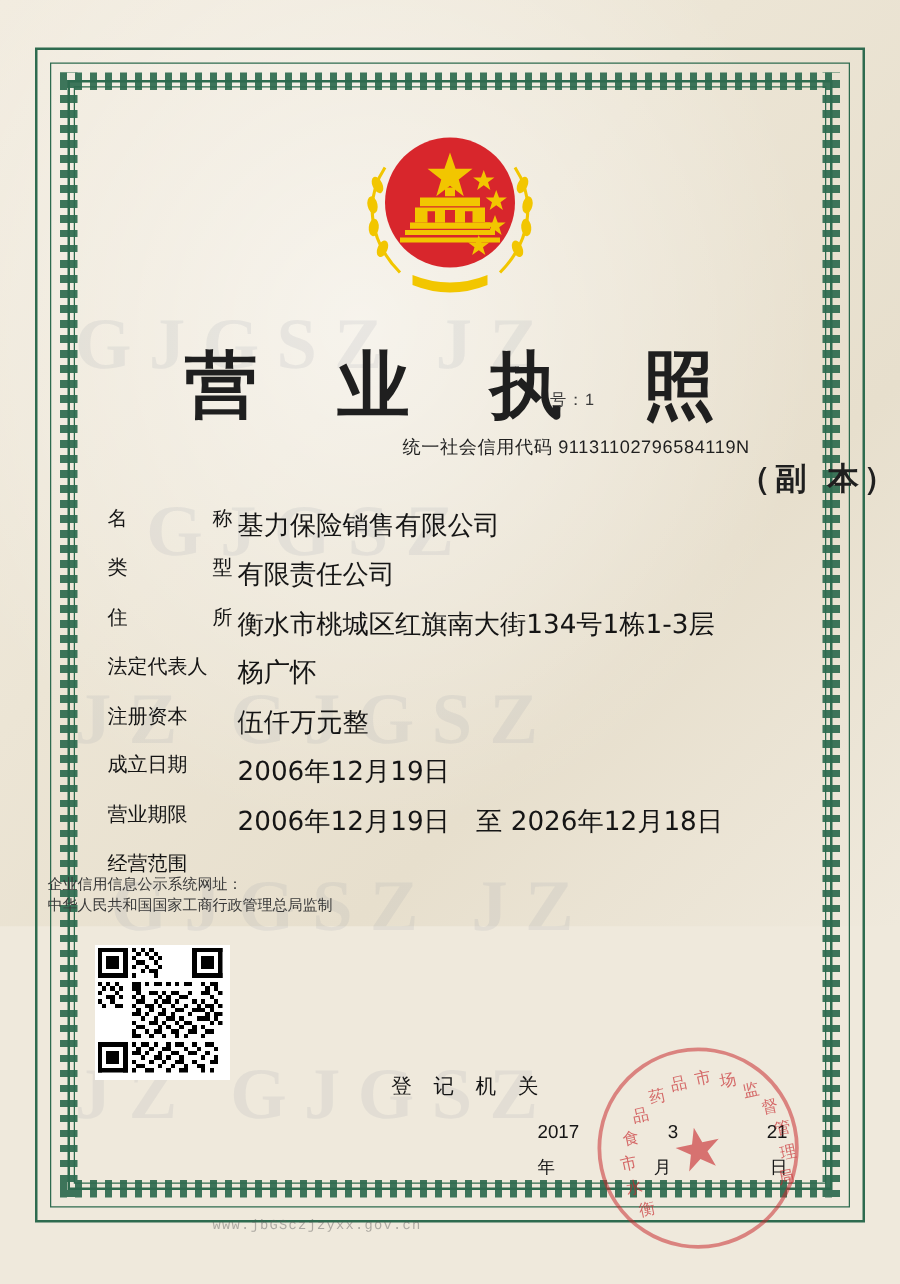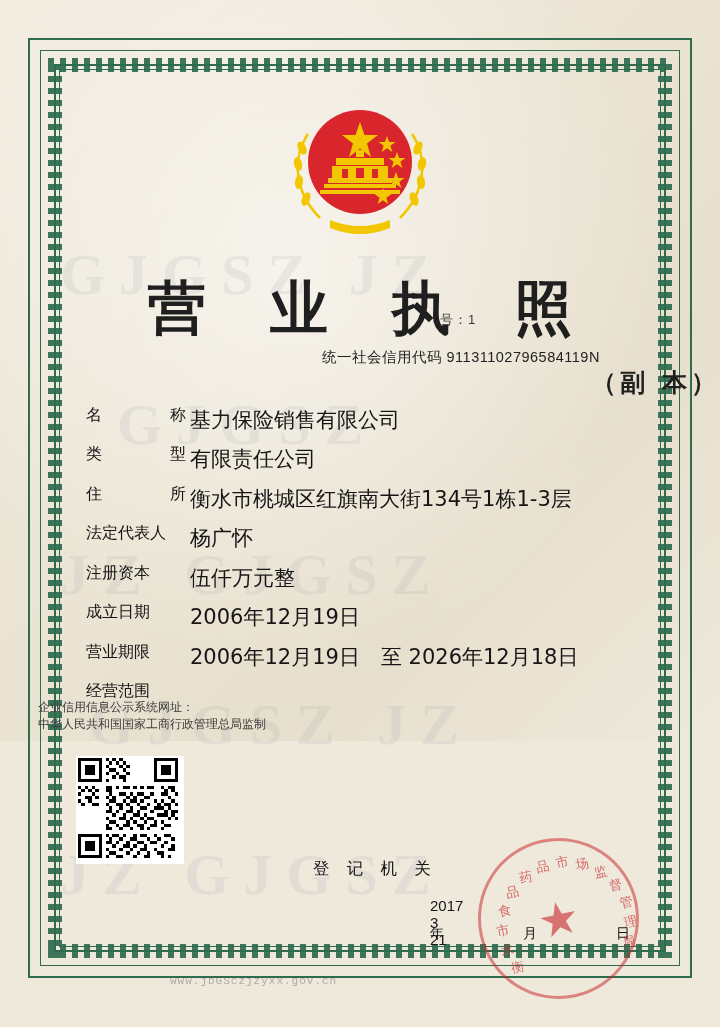--- a/index.html
+++ b/index.html
@@ -201,21 +201,20 @@
   }
   .date-row {
     position: absolute;
     top: 897px;
     left: 430px;
     width: 200px;
     display: flex;
     justify-content: space-between;
     font-size: 15px;
     color: #151515;
-    flex-direction: column;
   }
   .date-unit-row {
     position: absolute;
     top: 925px;
     left: 430px;
     width: 200px;
     display: flex;
     justify-content: space-between;
     font-size: 14px;
     color: #151515;

